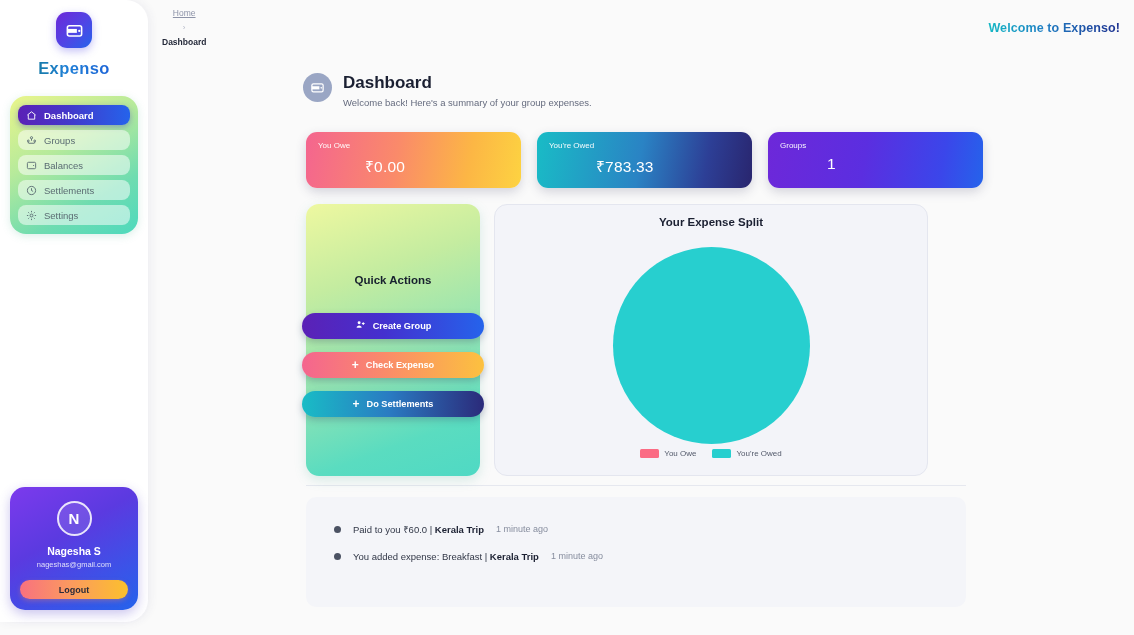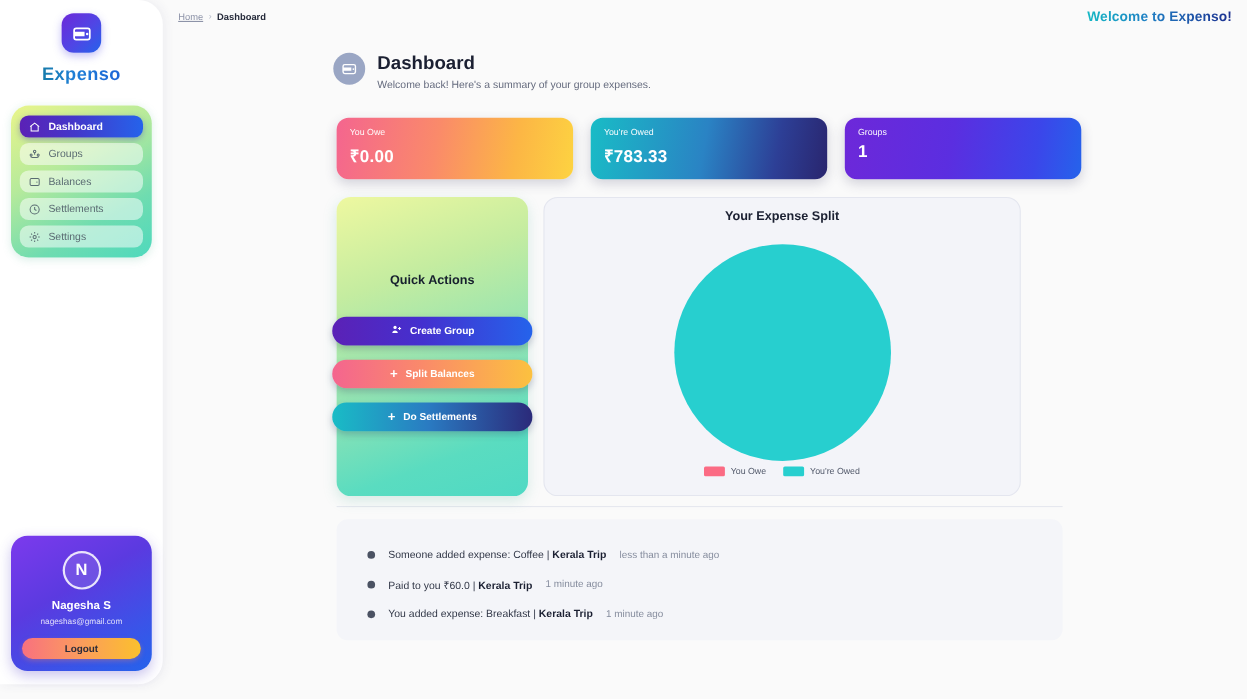--- a/index.html
+++ b/index.html
@@ -89,21 +89,21 @@
     color: #2b2b3a; font-size: 9px; font-weight: 700;
     font-family: "Liberation Sans", sans-serif;
     cursor: pointer;
     box-shadow: 0 2px 5px rgba(240,130,90,.35);
   }
 
   
   .main { flex: 1; position: relative; height: 635px; background: #fafafa; overflow: hidden; }
 
   .topbar { display: flex; align-items: center; justify-content: space-between; padding: 8px 14px 0 14px; }
-  .breadcrumb { font-size: 8.5px; display: flex; align-items: flex-start; gap: 5px; }
+  .breadcrumb { font-size: 8.5px; display: flex; align-items: center; gap: 5px; flex-direction: column; }
   .bc-home { color: #8d93a8; text-decoration: underline; cursor: pointer; }
   .bc-sep { color: #b4b9c8; font-size: 8px; }
   .bc-cur { color: #252a3a; font-weight: 700; }
   .welcome {
     font-size: 12.5px; font-weight: 700; letter-spacing: .1px;
     background: linear-gradient(90deg,#14b8c4 0%,#1f7fc4 42%,#1c2f8f 100%);
     -webkit-background-clip: text; background-clip: text; color: transparent;
   }
 
   .page-head { display: flex; align-items: flex-start; gap: 11px; margin: 26px 0 0 155px; }
@@ -119,21 +119,21 @@
   
   .stats { display: flex; gap: 16px; margin: 24px 0 0 158px; }
   .stat {
     width: 215px; height: 56px;
     border-radius: 11px;
     padding: 9px 12px 0 12px;
     color: #fff;
     box-shadow: 0 4px 11px rgba(60,60,100,0.2);
   }
   .stat-label { font-size: 8px; font-weight: 500; opacity: .96; }
-  .stat-value { margin-top: 5px; font-size: 15.5px; font-weight: 700; letter-spacing: .2px; }
+  .stat-value { margin-top: 5px; font-size: 15.5px; font-weight: 400; letter-spacing: .2px; margin-left: 47px; }
   .stat.owe    { background: linear-gradient(100deg,#f4658f 0%,#fa8a6a 42%,#fcb645 75%,#fdd341 100%); }
   .stat.owed   { background: linear-gradient(100deg,#19bcc6 0%,#2a83c4 48%,#2d3f96 78%,#29256e 100%); }
   .stat.groups { background: linear-gradient(100deg,#6d28d9 0%,#5b2ee0 45%,#3b46ea 80%,#2563eb 100%); }
 
   
   .midrow { display: flex; gap: 14px; margin: 16px 0 0 158px; }
 
   .qa-card {
     width: 174px; height: 272px;
     border-radius: 13px;
@@ -319,21 +319,21 @@
                 <circle cx="9" cy="8" r="3.2" fill="#fff" stroke="none"></circle>
                 <path d="M3.5 19c0-3 2.5-5 5.5-5s5.5 2 5.5 5" fill="#fff" stroke="none"></path>
                 <path d="M18 7v6M15 10h6"></path>
               </svg>
           </span>
           <span>Create Group</span>
         </button>
 
         <button class="qa-btn b2">
           <span class="plus">+</span>
-          <span>Split Balances</span>
+          <span>Check Expenso</span>
         </button>
 
         <button class="qa-btn b3">
           <span class="plus">+</span>
           <span>Do Settlements</span>
         </button>
       </section>
 
       <section class="chart-card">
         <div class="chart-title">Your Expense Split</div>
@@ -350,25 +350,20 @@
             <span>You're Owed</span>
           </div>
         </div>
       </section>
     </div>
 
     <div class="ra-divider"></div>
     <section class="ra-card">
       <div class="ra-item">
         <span class="ra-dot"></span>
-        <span class="ra-text"><span>Someone added expense: Coffee | </span><b>Kerala Trip</b></span>
-        <span class="ra-time">less than a minute ago</span>
-      </div>
-      <div class="ra-item">
-        <span class="ra-dot"></span>
         <span class="ra-text"><span>Paid to you ₹60.0 | </span><b>Kerala Trip</b></span>
         <span class="ra-time">1 minute ago</span>
       </div>
       <div class="ra-item">
         <span class="ra-dot"></span>
         <span class="ra-text"><span>You added expense: Breakfast | </span><b>Kerala Trip</b></span>
         <span class="ra-time">1 minute ago</span>
       </div>
     </section>
 

